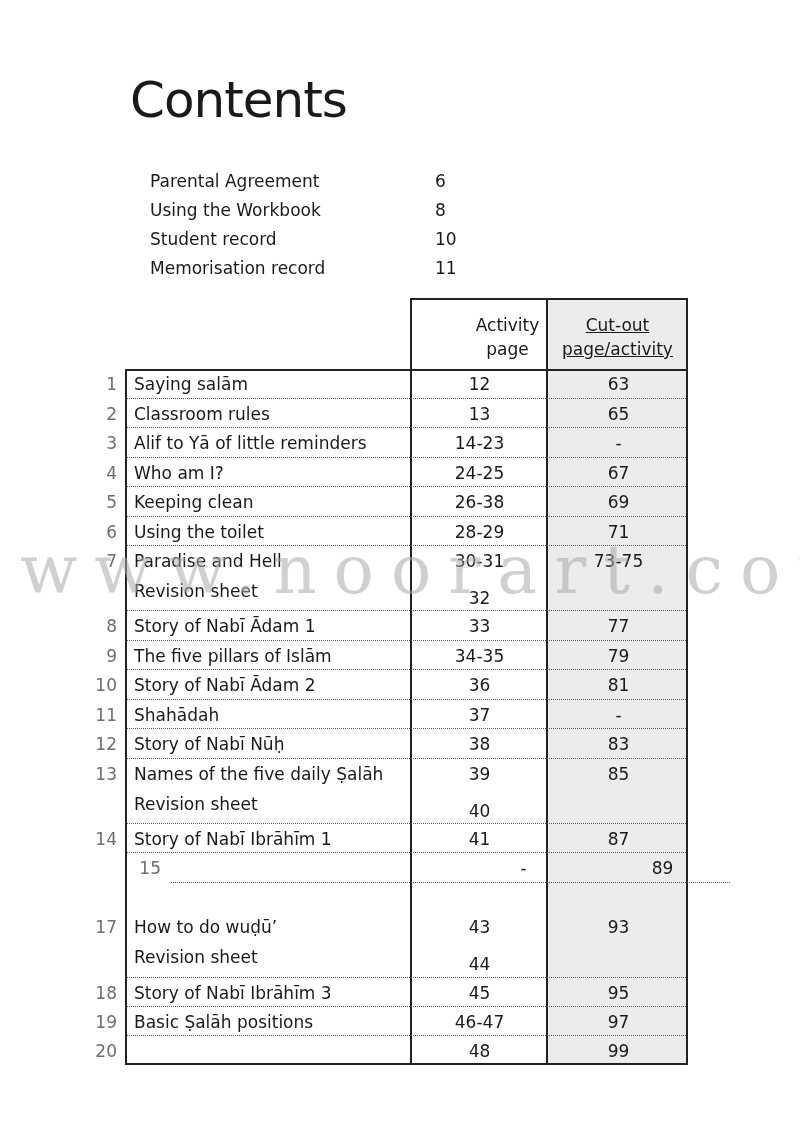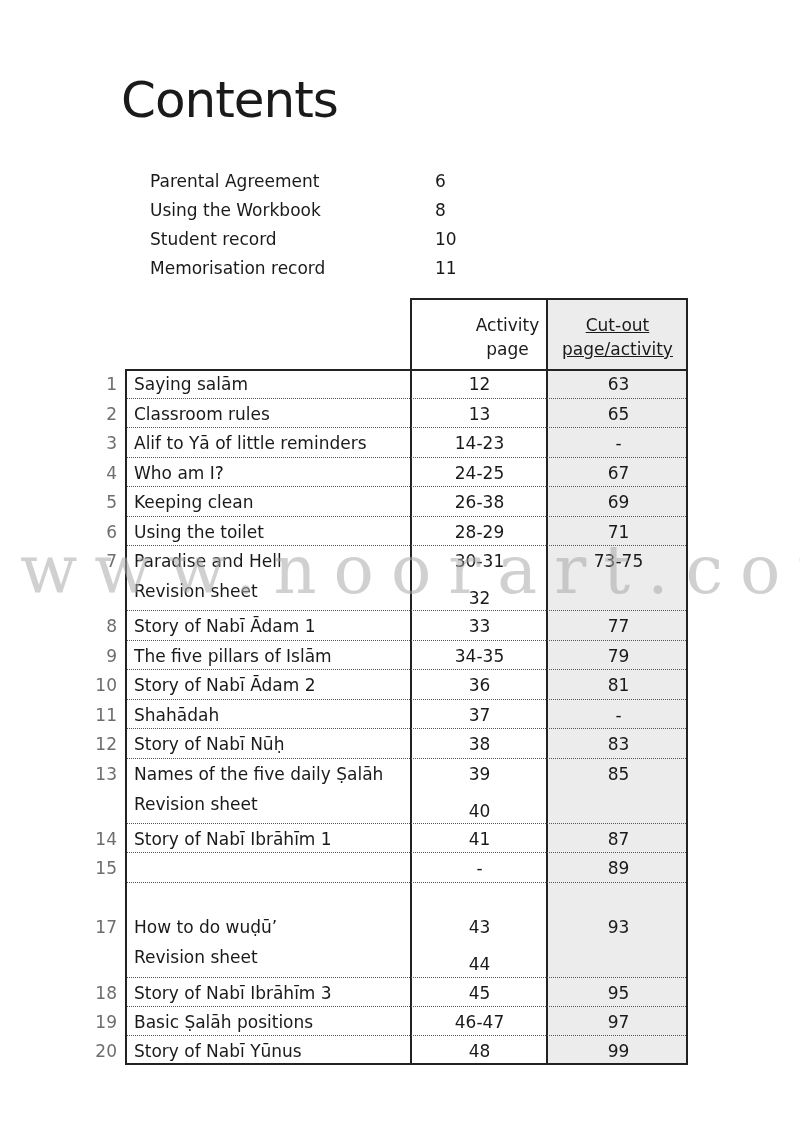--- a/index.html
+++ b/index.html
@@ -1,21 +1,21 @@
 <!DOCTYPE html>
 <html><head>
 <meta charset="utf-8">
 <style>
   html, body { margin:0; padding:0; }
   body {
     width:800px; height:1138px; background:#ffffff; position:relative; overflow:hidden;
     font-family:"DejaVu Sans", sans-serif; color:#1a1a1a;
   }
   .title {
-    position:absolute; left:121px; top:70px; font-size:50px; line-height:60px;
+    position:absolute; left:130px; top:70px; font-size:50px; line-height:60px;
     letter-spacing:-1px; color:#1a1a1a; margin:0; font-weight:normal;
   }
   .front {
     position:absolute; left:122px; top:169px; width:320px;
   }
   .front-row { height:29px; position:relative; font-size:17px; line-height:24px;margin-left:28px; }
   .front-row .lbl { position:absolute; left:0; top:0; }
   .front-row .pg { position:absolute; left:285px; top:0; }
 
   .tbl { position:absolute; left:0; top:0; width:800px; height:1138px; }
@@ -192,21 +192,21 @@
     <span class="c">85</span>
     <div class="sep"></div>
   </div>
   <div class="row" style="top:824px;height:29px;">
     <span class="num">14</span>
     <span class="t">Story of Nabī Ibrāhīm 1</span>
     <span class="a">41</span>
     <span class="c">87</span>
     <div class="sep"></div>
   </div>
-  <div class="row" style="top:853px;height:30px;">
+  <div class="row" style="top:853px;height:30px;margin-left:44px;">
     <span class="num">15</span>
     <span class="a">-</span>
     <span class="c">89</span>
     <div class="sep"></div>
   </div>
   <div class="row" style="top:912px;height:66px;">
     <span class="num">17</span>
     <span class="t">How to do wuḍū’</span>
     <span class="t t2">Revision sheet</span>
     <span class="a">43</span>
@@ -223,19 +223,18 @@
   </div>
   <div class="row" style="top:1007px;height:29px;">
     <span class="num">19</span>
     <span class="t">Basic Ṣalāh positions</span>
     <span class="a">46-47</span>
     <span class="c">97</span>
     <div class="sep"></div>
   </div>
   <div class="row" style="top:1036px;height:28px;">
     <span class="num">20</span>
-    <span class="t">Story of Nabī Yūnus</span>
     <span class="a">48</span>
     <span class="c">99</span>
   </div>
 </div>
 
 <div class="watermark">www.noorart.com</div>
 
 </body></html>

